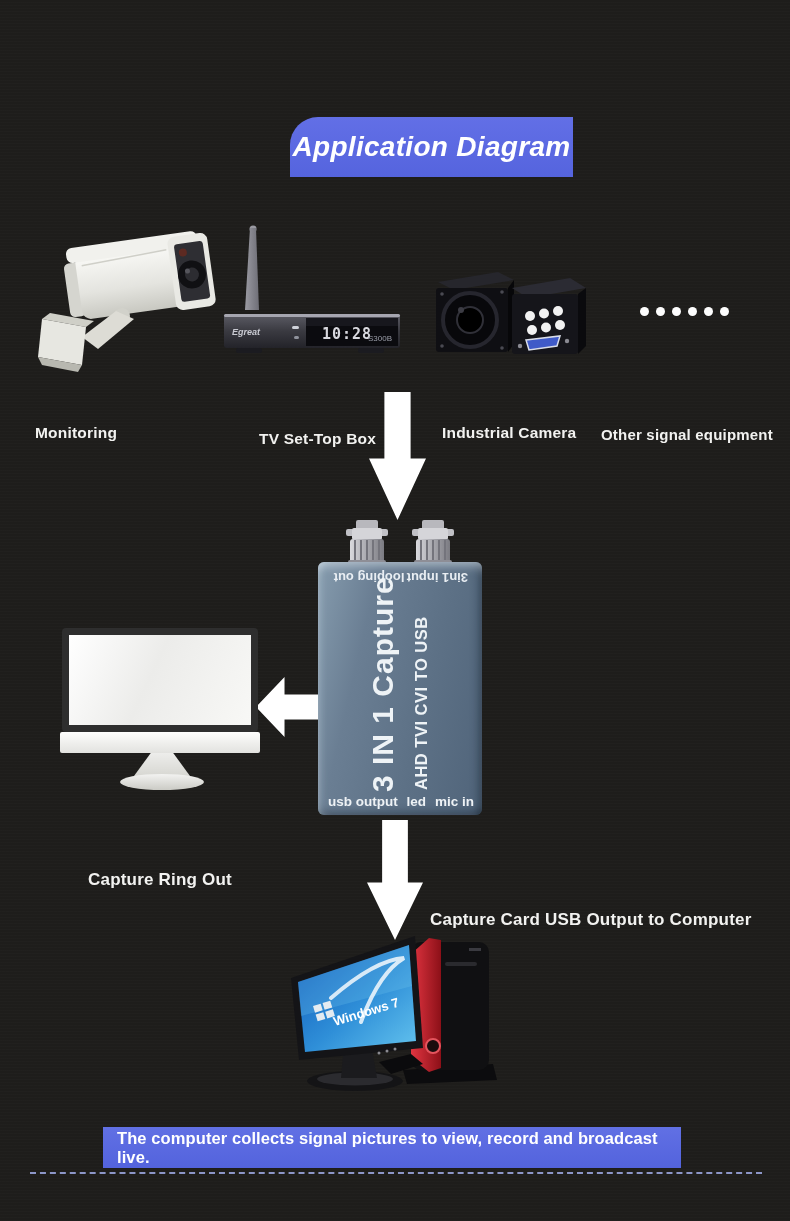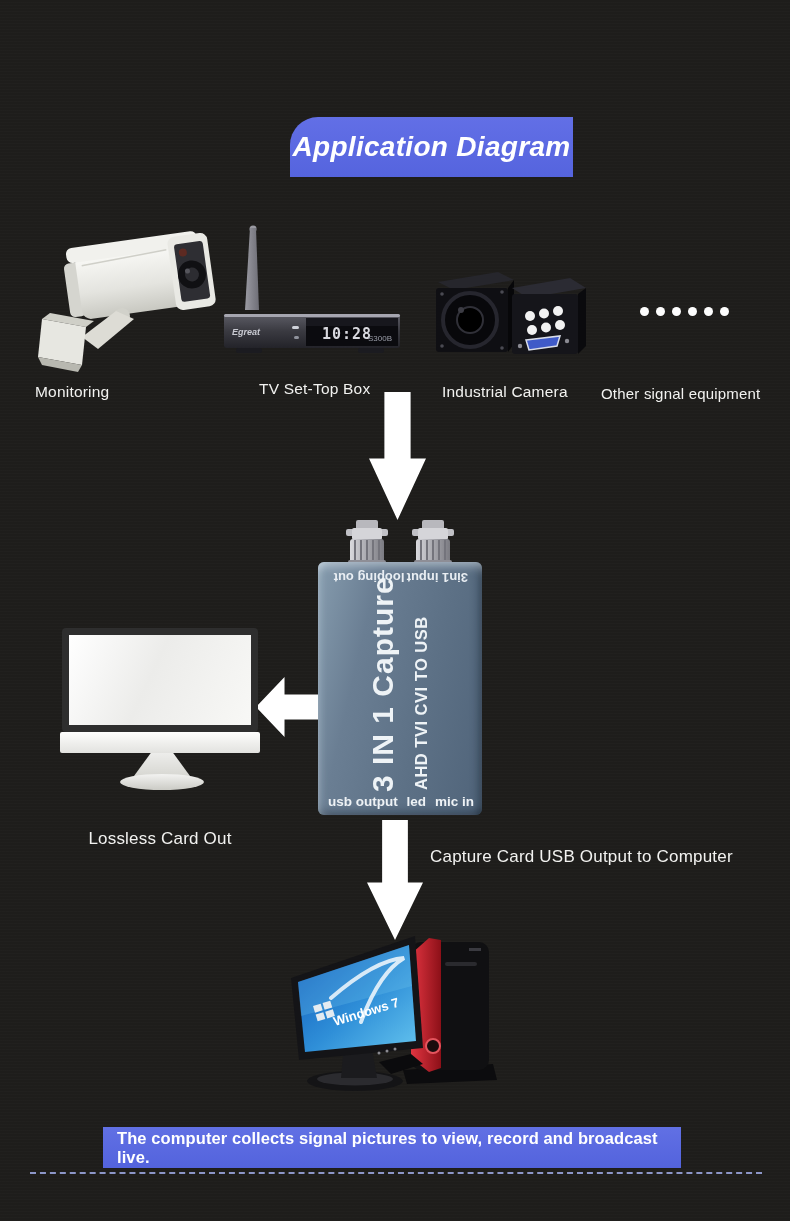--- a/index.html
+++ b/index.html
@@ -3,21 +3,21 @@
 <meta charset="utf-8">
 <style>
   html,body{margin:0;padding:0;background:#111;}
   .canvas{
     position:relative; width:790px; height:1221px; overflow:hidden;
     background:#1e1d1b;
     background-image:repeating-linear-gradient(0deg, rgba(255,255,255,0.012) 0 1px, transparent 1px 3px);
     font-family:"Liberation Sans", sans-serif;
   }
   .abs{position:absolute;}
-  .wlabel{position:absolute; color:#f2f2f0; font-weight:400; font-size:15.5px; white-space:nowrap; letter-spacing:0.2px;}
+  .wlabel{position:absolute; color:#f2f2f0; font-weight:700; font-size:15.5px; white-space:nowrap; letter-spacing:0.2px;margin-top:41px;}
   
   .title-box{
     position:absolute; left:290px; top:117px; width:283px; height:60px;
     background:linear-gradient(180deg,#626fe6 0%,#5564de 100%);
     border-top-left-radius:28px;
     display:flex; align-items:center; justify-content:center;
     color:#ffffff; font-size:28px; font-weight:700; letter-spacing:0.3px;font-style:italic;
   }
   
   .arrow-down{position:absolute; background:#ffffff;
@@ -162,21 +162,21 @@
   <div class="dots-row">
     <i></i>
       <i></i>
       <i></i>
       <i></i>
       <i></i>
       <i></i>
   </div>
 
   <div class="wlabel" style="left:35px; top:383px;">Monitoring</div>
-  <div class="wlabel" style="left:259px; top:380px;">TV Set-Top Box</div>
+  <div class="wlabel" style="left:259px; top:389px;">TV Set-Top Box</div>
   <div class="wlabel" style="left:442px; top:383px;">Industrial Camera</div>
   <div class="wlabel" style="left:601px; top:385px; font-size:15px;">Other signal equipment</div>
 
   <div class="arrow-down" style="left:369px; top:392px; width:57px; height:128px;"></div>
 
   <svg class="abs" style="left:330px; top:520px;" width="150" height="48" viewBox="0 0 150 48">
     <defs>
       <linearGradient id="metal" x1="0" y1="0" x2="1" y2="0">
         <stop offset="0" stop-color="#d9d9dd"></stop>
           <stop offset="0.5" stop-color="#a8a8ae"></stop>
@@ -228,23 +228,23 @@
   </div>
 
   <div class="arrow-left" style="left:256px; top:677px; width:62px; height:60px;"></div>
 
   <div class="mon-frame">
     <div class="mon-screen"></div>
   </div>
   <div class="mon-chin"></div>
   <div class="mon-neck"></div>
   <div class="mon-base"></div>
-  <div class="wlabel" style="left:60px; top:829px; width:200px; text-align:center; font-size:17px;">Lossless Card Out</div>
-
-  <div class="wlabel" style="left:430px; top:847px; font-size:17px;">Capture Card USB Output to Computer</div>
+  <div class="wlabel" style="left:60px; top:829px; width:200px; text-align:center; font-size:17px;">Capture Ring Out</div>
+
+  <div class="wlabel" style="left:430px; top:869px; font-size:17px;">Capture Card USB Output to Computer</div>
   <div class="arrow-down" style="left:367px; top:820px; width:56px; height:120px;"></div>
 
   <svg class="abs" style="left:283px; top:928px;" width="225" height="168" viewBox="0 0 225 168">
     <defs>
       <linearGradient id="blueScreen" x1="0" y1="0" x2="1" y2="1">
         <stop offset="0" stop-color="#0d57b8"></stop>
           <stop offset="0.55" stop-color="#2f8fd8"></stop>
           <stop offset="1" stop-color="#63c3ee"></stop>
       </linearGradient>
       <linearGradient id="redGrad" x1="0" y1="0" x2="1" y2="0">

